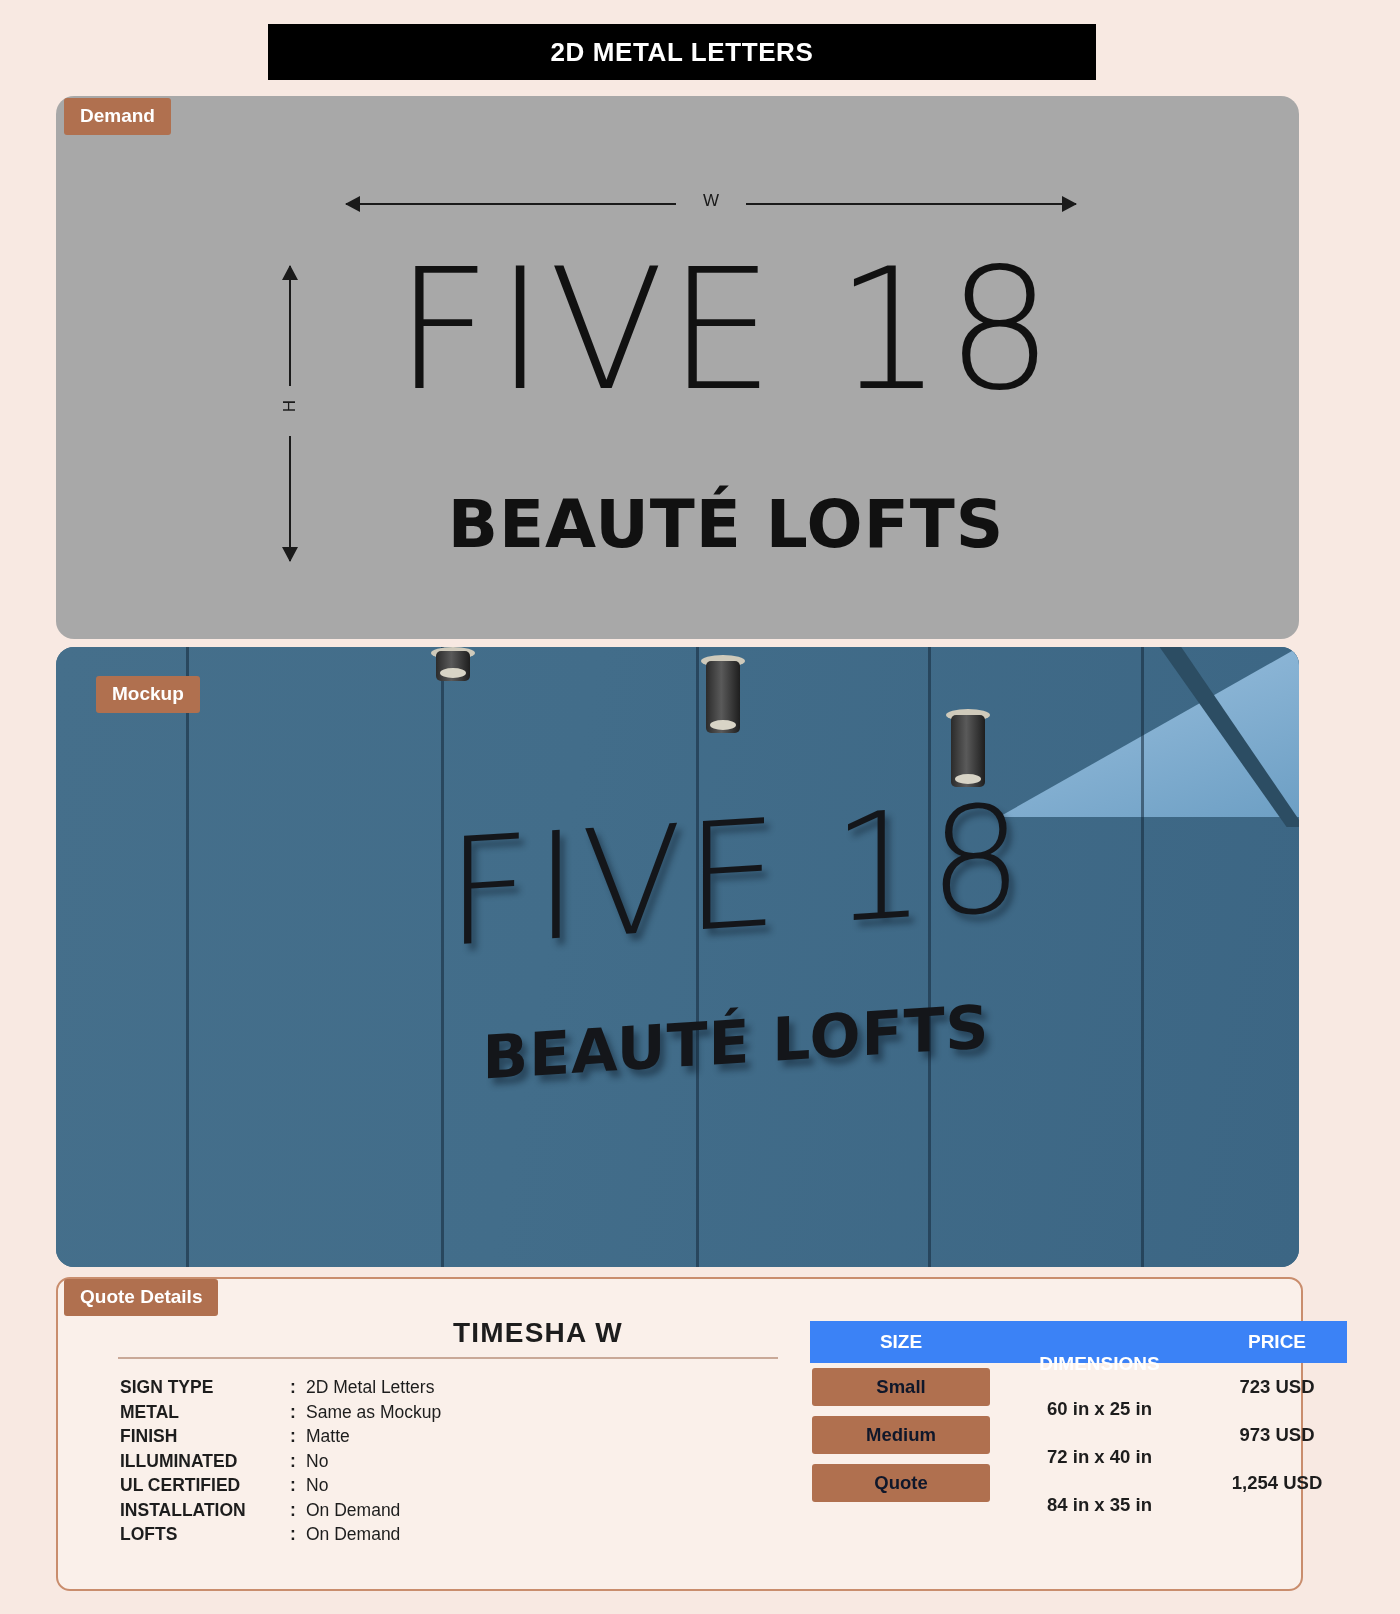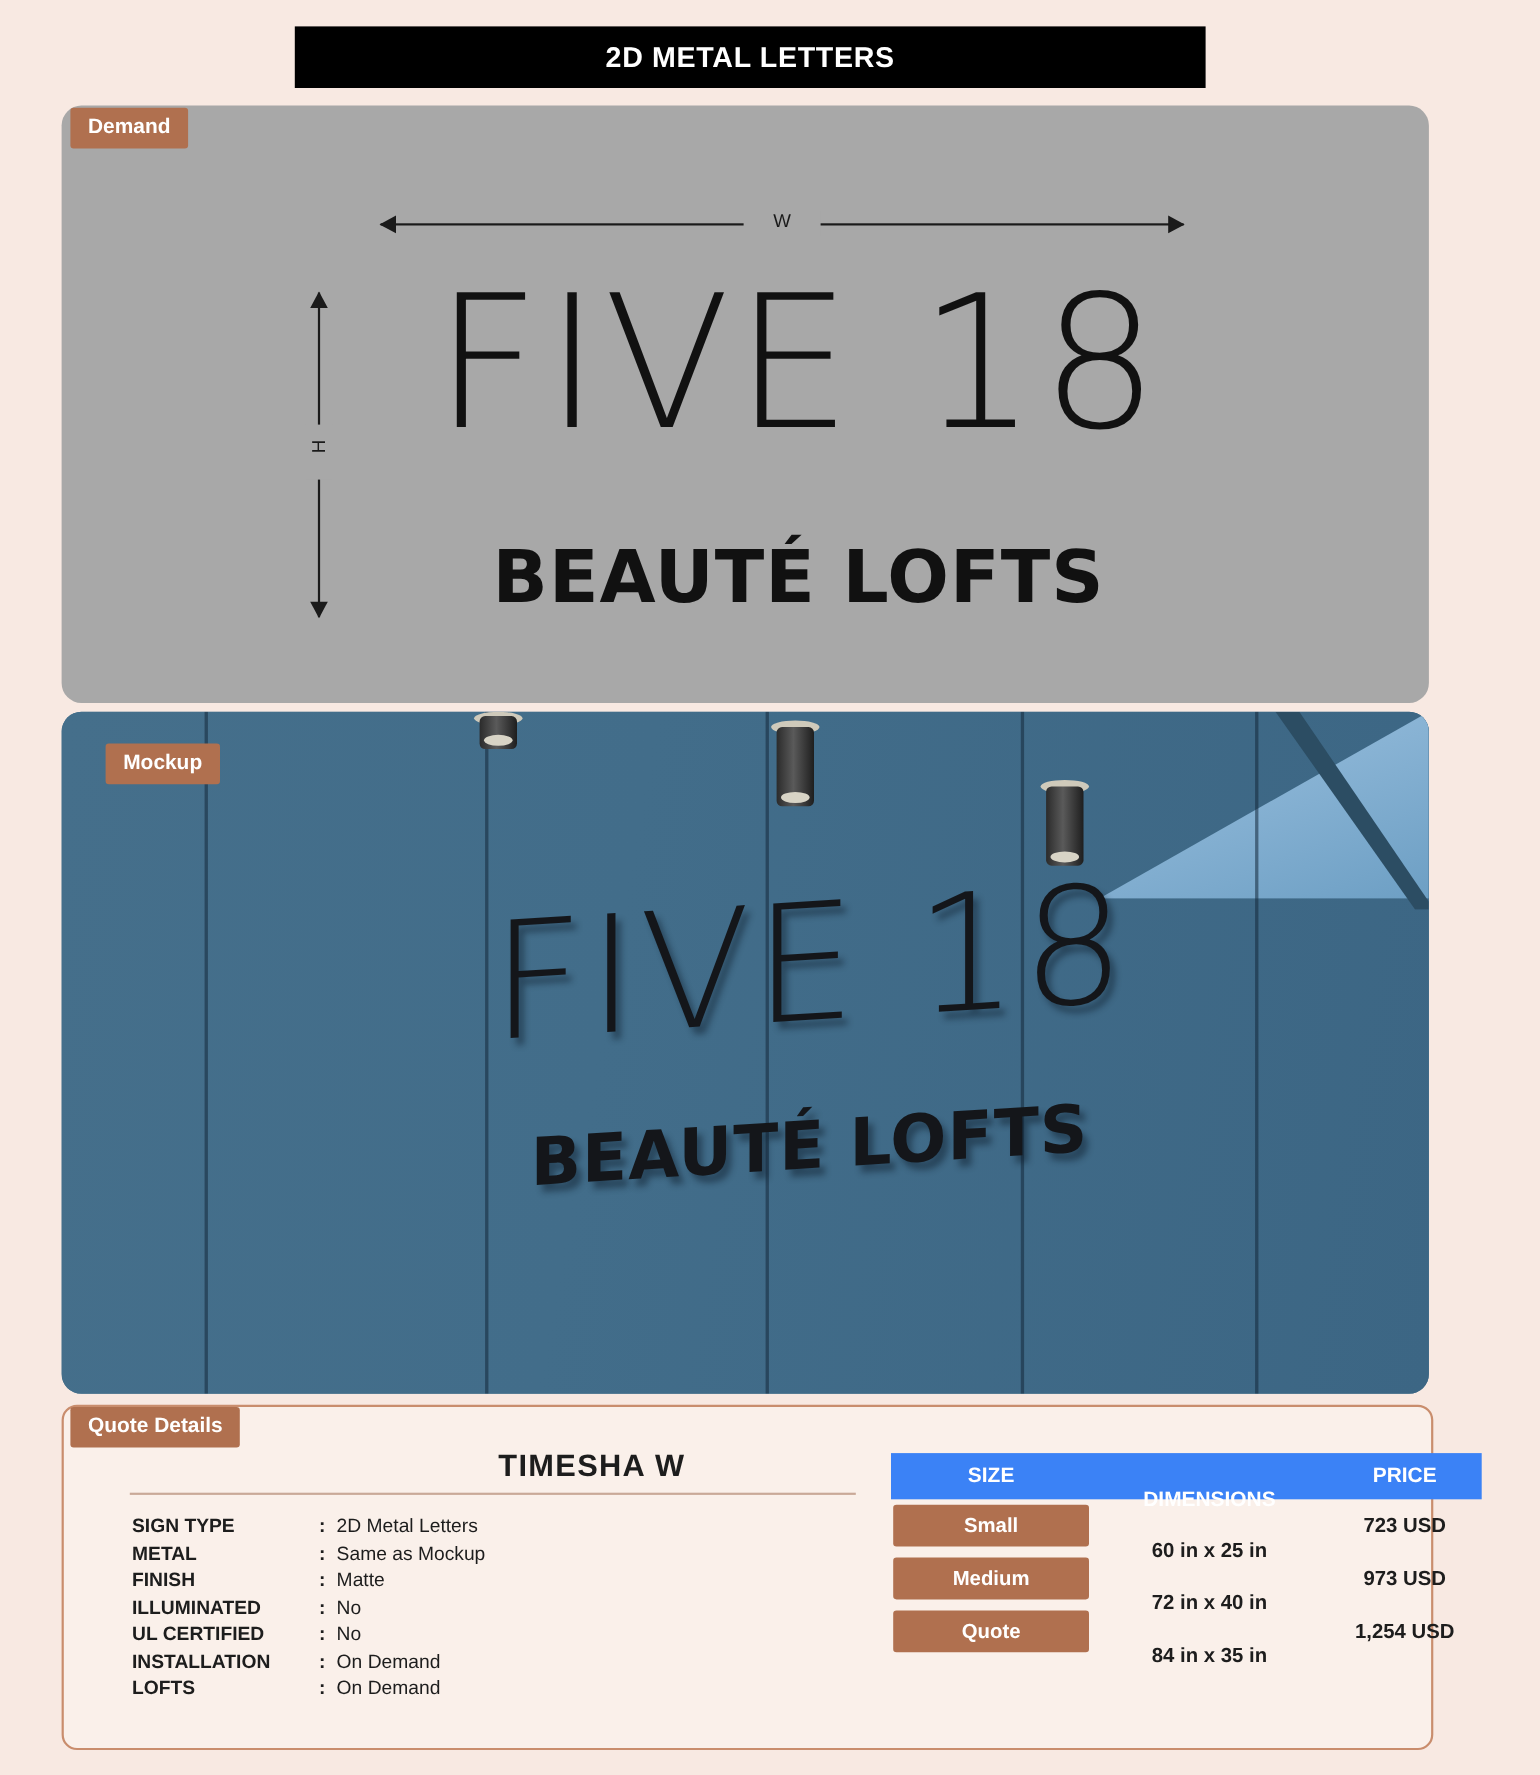--- a/index.html
+++ b/index.html
@@ -353,21 +353,21 @@
     display: flex;
     align-items: center;
     height: 48px;
     font-size: 18.5px;
     font-weight: bold;
     color: #1d1d1d;
   }
   .price-row .col-size span {
     display: inline-block;
     background: #b0704f;
-    color: #ffffff;
+    color: #0f172a;
     width: 178px;
     line-height: 38px;
     border-radius: 3px;
   }
 </style>
 </head>
 <body>
 
 <div class="header-bar">
   <span class="title">2D METAL LETTERS</span>

